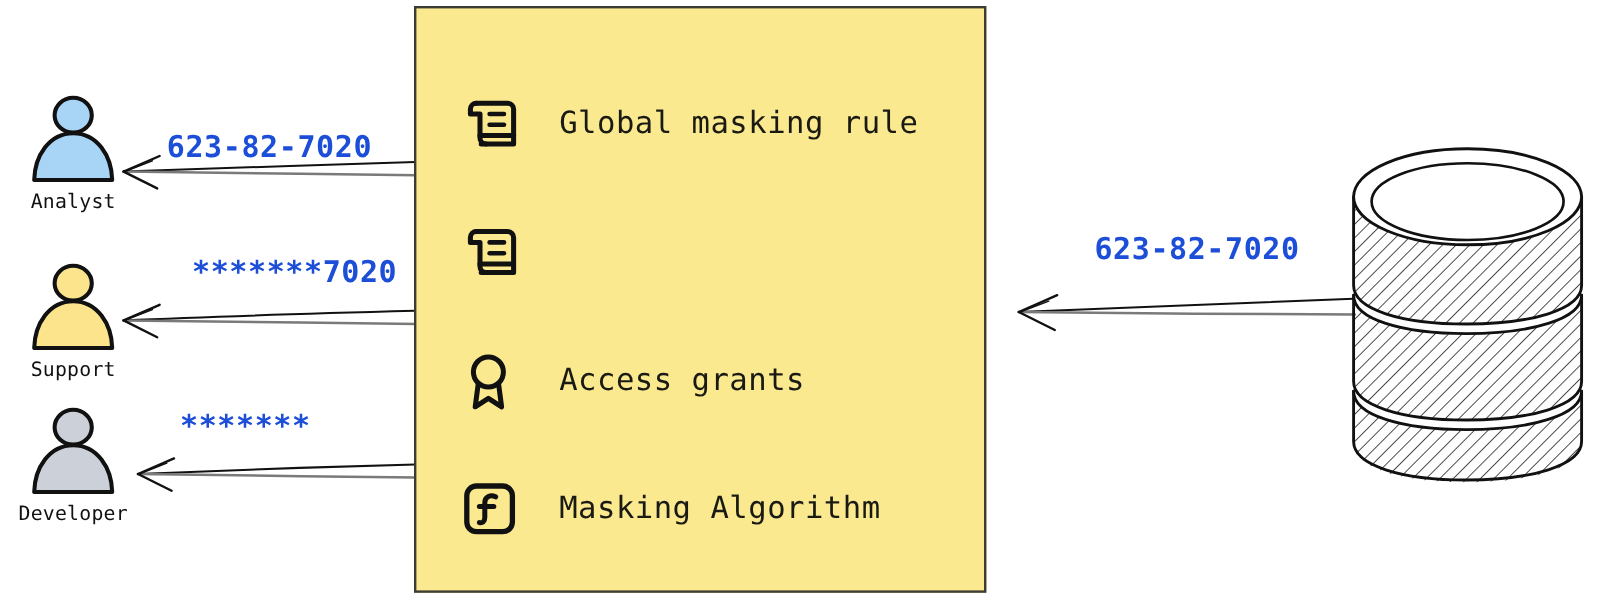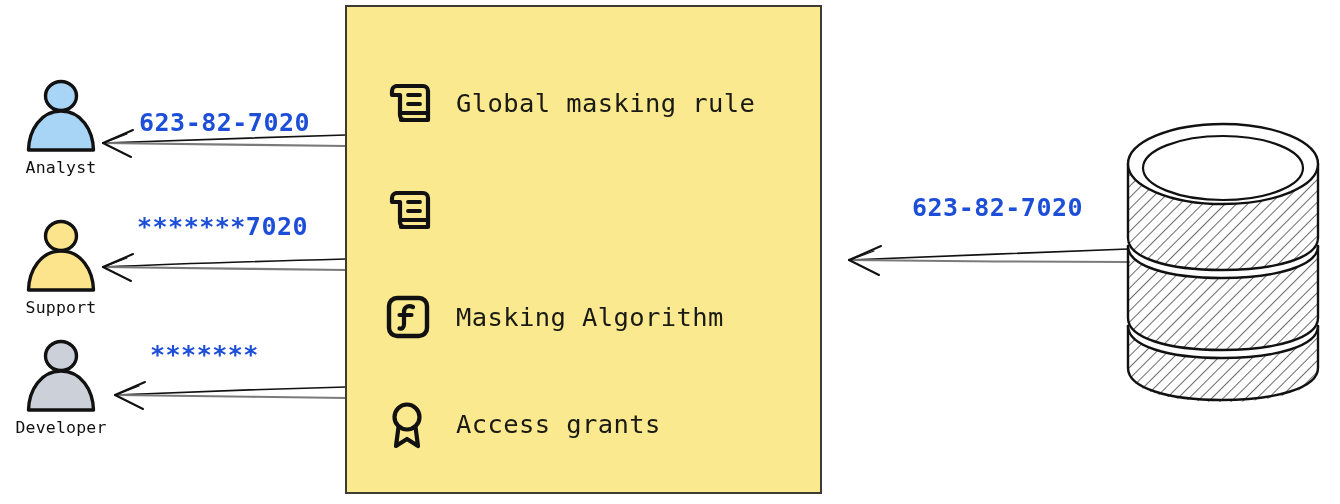--- a/index.html
+++ b/index.html
@@ -85,21 +85,21 @@
     display: flex;
     align-items: center;
     justify-content: center;
   }
   .panel-row-icon svg { display: block; }
   .panel-row-label {
     font-family: "DejaVu Sans Mono", monospace;
     font-size: 25.5px;
     color: #1a1a14;
     letter-spacing: 0.4px;
-    margin-left: 19px;
+    margin-left: 29px;
     white-space: nowrap;
   }
 
   
   #database-cylinder {
     position: absolute;
     left: 1118px;
     top: 118px;
     width: 222px;
     height: 285px;
@@ -111,21 +111,21 @@
     position: absolute;
     left: 846px;
     top: 243px;
   }
   #db-to-panel-label {
     left: 912px;
     top: 193px;
   }
 
   #analyst-arrow-label   { left: 139px; top: 108px; }
-  #support-arrow-label   { left: 137px; top: 212px; }
+  #support-arrow-label   { left: 160px; top: 212px; }
   #developer-arrow-label { left: 150px; top: 340px; }
 </style>
 </head>
 <body>
 
 <div class="actor" id="actor-analyst">
   <svg class="actor-figure" viewBox="0 0 96 82">
     <ellipse cx="48" cy="18" rx="15.5" ry="14.5" fill="#a8d4f5" stroke="#111111" stroke-width="3.4"></ellipse>
     <path d="M48 33 C28 33 16 52 15.5 72 L80.5 72 C80 52 68 33 48 33 Z" fill="#a8d4f5" stroke="#111111" stroke-width="3.4" stroke-linejoin="round"></path>
   </svg>
@@ -205,36 +205,36 @@
           <path d="M18 36 L46 36" fill="none" stroke="#111111" stroke-width="4.2" stroke-linecap="round"></path>
           <path d="M26 18 L38 18" fill="none" stroke="#111111" stroke-width="3.8" stroke-linecap="round"></path>
           <path d="M26 27 L38 27" fill="none" stroke="#111111" stroke-width="3.8" stroke-linecap="round"></path>
         </svg>
       </span>
     </div>
 
     <div class="panel-row">
       <span class="panel-row-icon">
         <svg width="52" height="52" viewBox="0 0 52 52">
+          <circle cx="25" cy="19" r="12.5" fill="none" stroke="#111111" stroke-width="4.2"></circle>
+          <path d="M16.5 29 L14 48 L25 41 L36 48 L33.5 29" fill="none" stroke="#111111" stroke-width="4.2" stroke-linecap="round" stroke-linejoin="round"></path>
+        </svg>
+      </span>
+      <span class="panel-row-label">Access grants</span>
+    </div>
+
+    <div class="panel-row">
+      <span class="panel-row-icon">
+        <svg width="52" height="52" viewBox="0 0 52 52">
           <rect x="7" y="7" width="38" height="38" rx="8" ry="8" fill="none" stroke="#111111" stroke-width="4.4"></rect>
           <path d="M31 16 C27 14 22 15.5 22 21 L22 33 C22 37 20 38 17.5 37.5" fill="none" stroke="#111111" stroke-width="4.2" stroke-linecap="round"></path>
           <path d="M17.5 24 L29.5 24" fill="none" stroke="#111111" stroke-width="4.2" stroke-linecap="round"></path>
         </svg>
       </span>
       <span class="panel-row-label">Masking Algorithm</span>
-    </div>
-
-    <div class="panel-row">
-      <span class="panel-row-icon">
-        <svg width="52" height="52" viewBox="0 0 52 52">
-          <circle cx="25" cy="19" r="12.5" fill="none" stroke="#111111" stroke-width="4.2"></circle>
-          <path d="M16.5 29 L14 48 L25 41 L36 48 L33.5 29" fill="none" stroke="#111111" stroke-width="4.2" stroke-linecap="round" stroke-linejoin="round"></path>
-        </svg>
-      </span>
-      <span class="panel-row-label">Access grants</span>
     </div>
 
   </div>
 </div>
 
 <div class="flow-arrow" id="db-to-panel-arrow">
   <svg width="284" height="34" viewBox="0 0 284 34">
     <path d="M3 17 C80 14 200 9 282 6" fill="none" stroke="#111111" stroke-width="1.7" stroke-linecap="round"></path>
     <path d="M3 17 C82 18 200 19 283 19" fill="none" stroke="#7a7a7a" stroke-width="2.1" stroke-linecap="round"></path>
     <path d="M3 17 L35 3" fill="none" stroke="#111111" stroke-width="2" stroke-linecap="round"></path>

